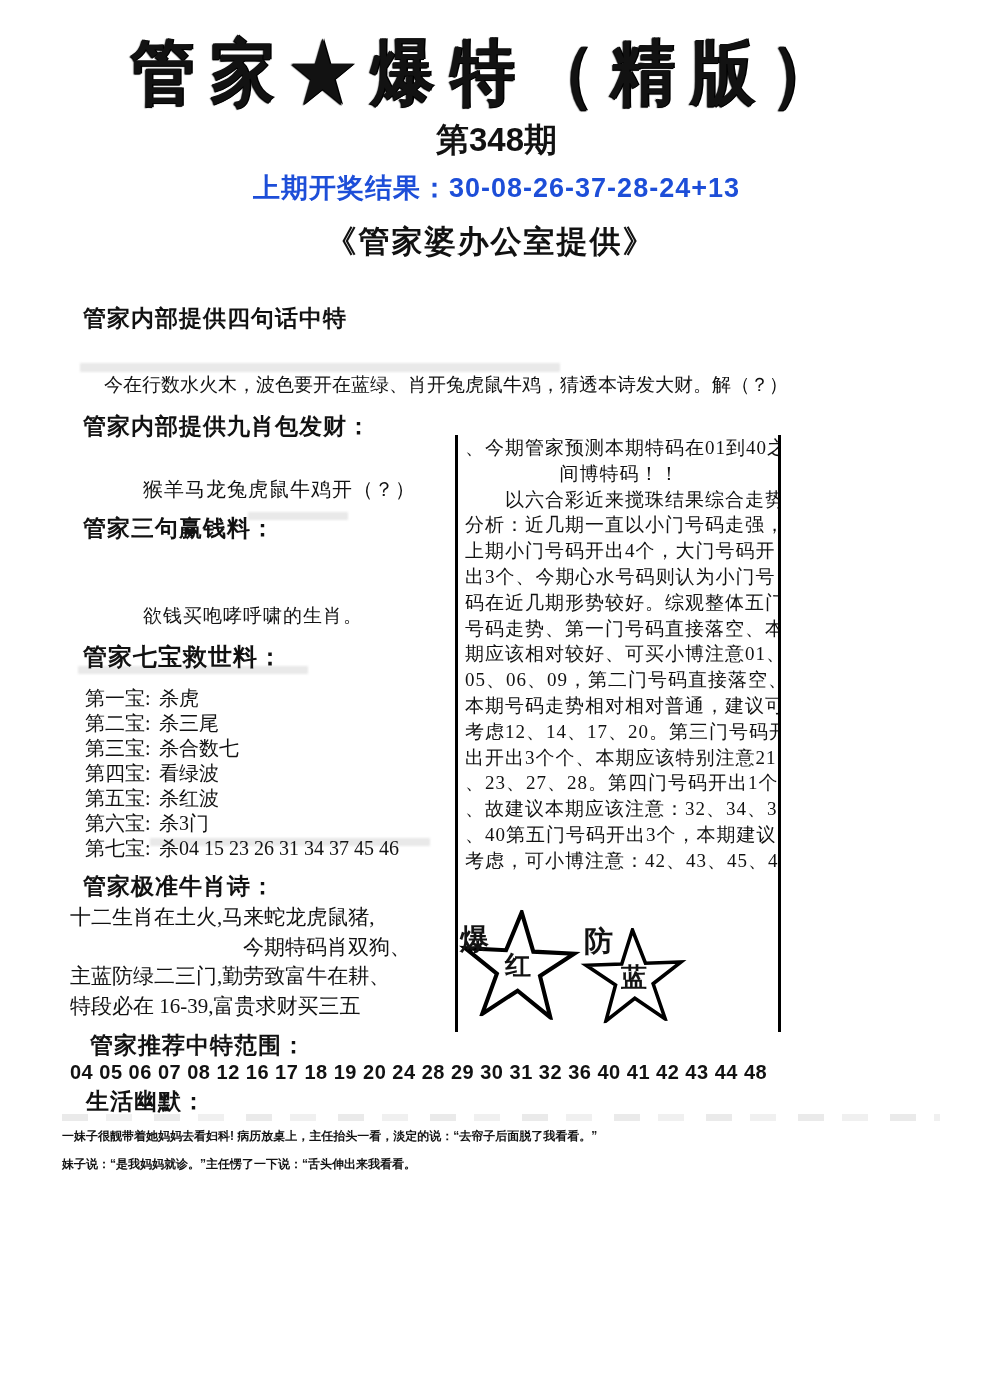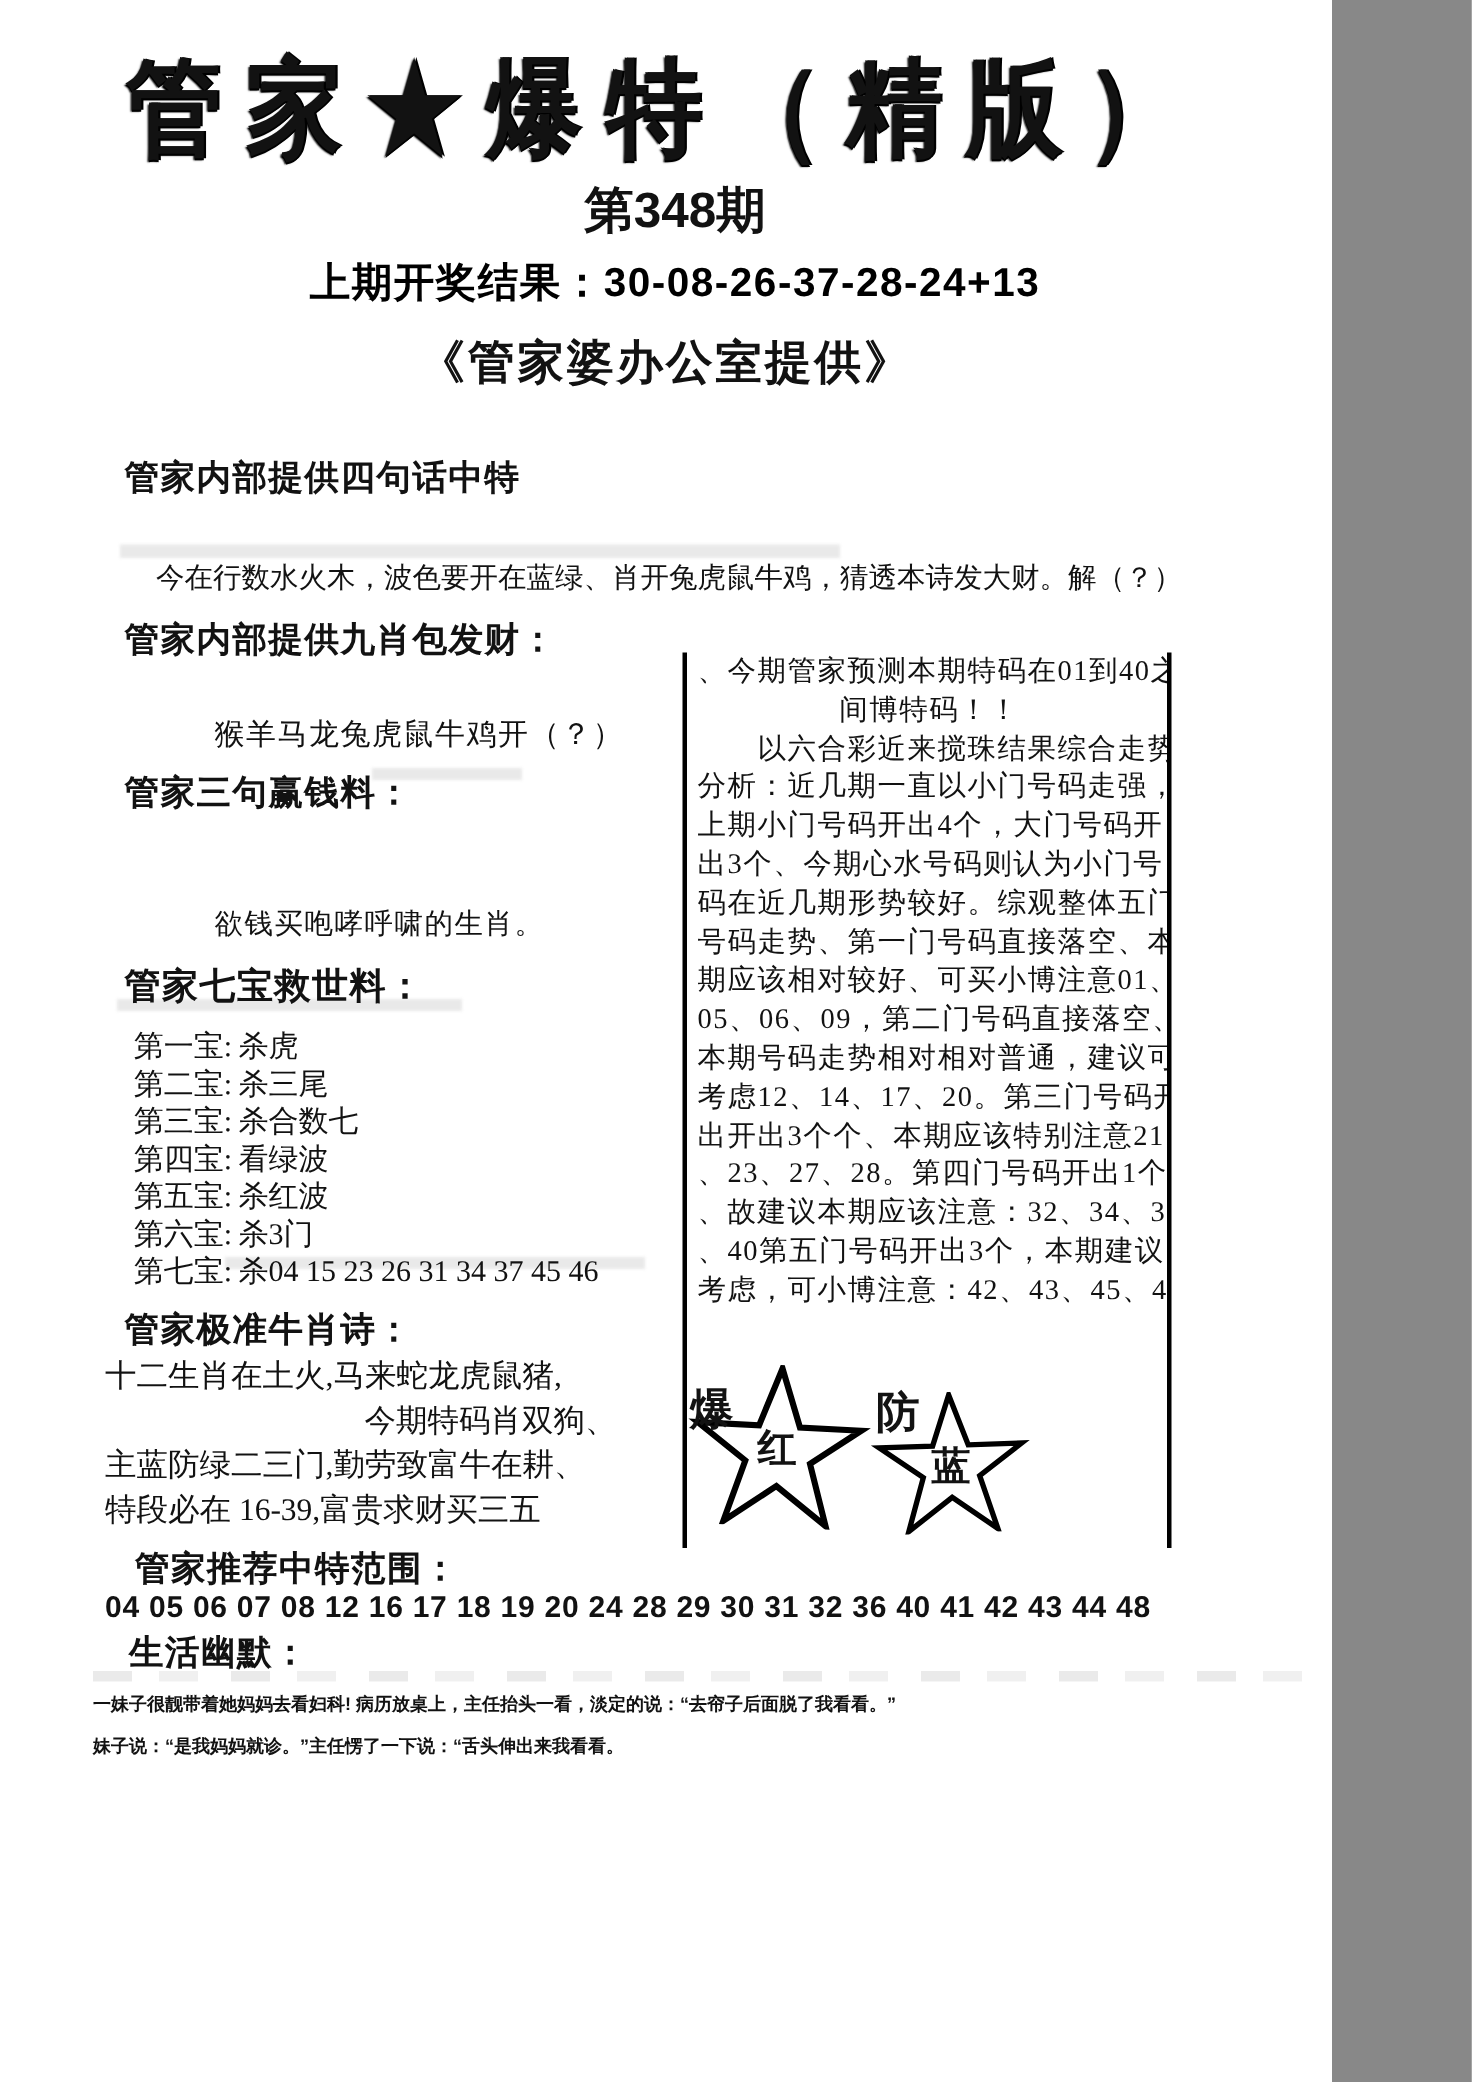--- a/index.html
+++ b/index.html
@@ -1,16 +1,16 @@
 <!DOCTYPE html>
 <html><head>
 <meta charset="utf-8">
 <style>
   html,body{margin:0;padding:0;background:#888;}
-  #page{position:relative;width:888px;height:1388px;background:#ffffff;overflow:hidden;
+  #page{position:relative;width:981px;height:1388px;background:#ffffff;overflow:hidden;
         font-family:"Liberation Serif","DejaVu Serif",serif;color:#121212;}
   .abs{position:absolute;}
   .center{left:0;right:0;text-align:center;}
   .hei{font-family:"Liberation Sans","DejaVu Sans",sans-serif;margin-left:12px;}
   
   .title{top:24px;font-size:64px;font-weight:bold;letter-spacing:16px;
          transform:scaleY(1.12);transform-origin:top center;
          text-shadow:1.5px 0 0 #000, 0 1px 0 #000, -1px 1px 1px #222;}
   .issue{top:118px;font-size:33px;font-weight:bold;}
   .result{top:170px;font-size:27px;font-weight:bold;letter-spacing:1px;}
@@ -19,21 +19,21 @@
   .sec-h{font-size:23px;font-weight:bold;letter-spacing:1px;}
   .h-four{top:303px;left:71px;}
   .body-four{top:372px;left:104px;font-size:19px;width:720px;white-space:pre;}
   .h-nine{top:411px;left:71px;}
   .body-nine{top:476px;left:143px;font-size:20px;letter-spacing:1px;}
   .h-three{top:513px;left:71px;}
   .body-three{top:603px;left:143px;font-size:19px;letter-spacing:1px;}
   .h-seven{top:641px;left:71px;font-size:24px;}
   .treasures{top:686px;left:85px;font-size:20px;}
   .treasures .row{height:25px;line-height:25px;}
-  .treasures .lbl{display:inline-block;width:74px;text-align:center;}
+  .treasures .lbl{display:inline-block;width:74px;}
   .h-poem{top:871px;left:71px;}
   .poem-l1{top:903px;left:70px;font-size:21px;}
   .poem-l2{top:933px;left:243px;font-size:21px;}
   .poem-l3{top:962px;left:70px;font-size:21px;}
   .poem-l4{top:992px;left:70px;font-size:21px;}
   .h-range{top:1030px;left:78px;}
   .range-numbers{top:1061px;left:70px;width:740px;font-size:20px;font-weight:bold;
                  font-family:"Liberation Sans","DejaVu Sans",sans-serif;letter-spacing:.5px;}
   .h-humor{top:1086px;left:74px;}
   .humor-text{top:1122px;left:62px;width:880px;font-size:12px;font-weight:bold;
@@ -55,21 +55,21 @@
   .speckle{position:absolute;height:7px;opacity:.55;filter:blur(.5px);
            background:repeating-linear-gradient(90deg,#d9d9d9 0 26px,#ffffff 26px 44px,#e4e4e4 44px 70px,#fff 70px 92px);}
 </style>
 </head>
 <body>
 
 <div id="page">
 
   <div class="abs center title">管家★爆特（精版）</div>
   <div class="abs center issue hei">第348期</div>
-  <div class="abs center result hei" style="color:#000000;">
+  <div class="abs center result hei" style="color:#1d4ed8;">
     <span>上期开奖结果：</span><span>30-08-26-37-28-24+13</span>
   </div>
   <div class="abs center provider">《管家婆办公室提供》</div>
 
   <div class="smudge" style="left:80px;top:363px;width:480px;height:9px;"></div>
   <div class="smudge" style="left:248px;top:512px;width:100px;height:8px;"></div>
   <div class="smudge" style="left:78px;top:666px;width:230px;height:8px;"></div>
   <div class="smudge" style="left:150px;top:838px;width:280px;height:8px;"></div>
   <div class="speckle" style="left:62px;top:1114px;width:878px;"></div>
 

